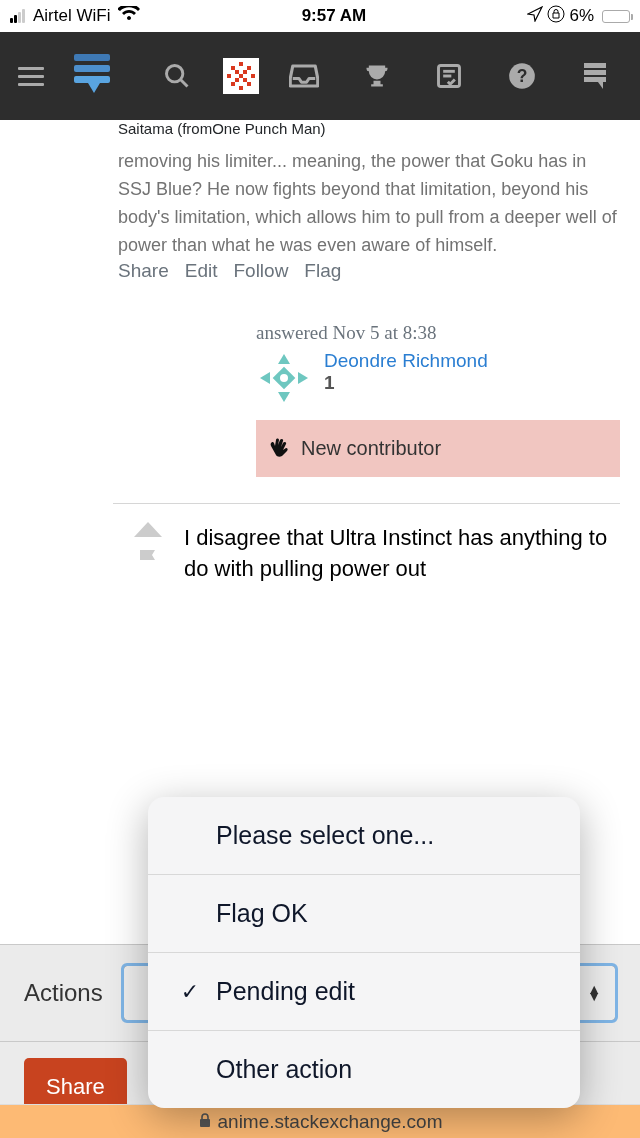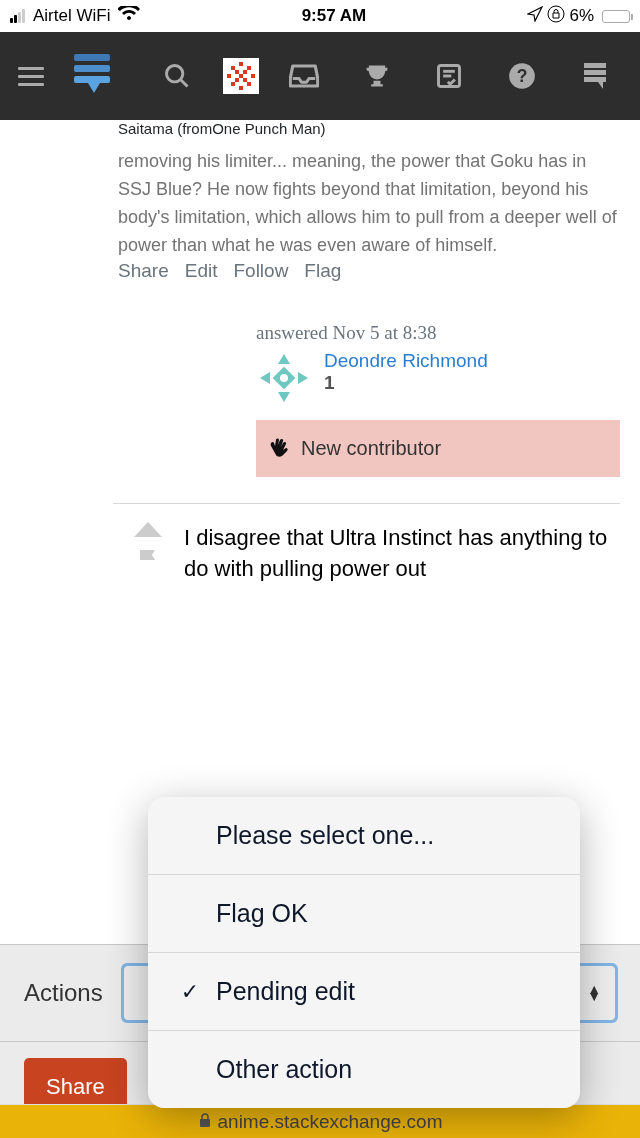--- a/index.html
+++ b/index.html
@@ -46,21 +46,21 @@
 .actions-label { font-size:24px; color:#333; }
 .select-box { margin-left:20px; flex:1; height:56px; border:1px solid #888; border-radius:4px; background:#eee; position:relative; outline:3px solid #7fb5e6; outline-offset:-1px; }
 .select-arrow { position:absolute; right:14px; top:50%; transform:translateY(-50%); font-size:14px; color:#333; display:flex; flex-direction:column; line-height:7px; }
 .submit-row { padding:16px 24px 22px; }
 .submit-btn { background:#c8431f; color:#fff; border:none; padding:16px 22px; font-size:22px; border-radius:5px; cursor:pointer; }
 .dropdown { position:absolute; left:148px; right:60px; bottom:30px; background:#f5f5f6; border-radius:16px; box-shadow:0 10px 40px rgba(0,0,0,0.3); overflow:hidden; }
 .dropdown-item { padding:24px 30px; font-size:25px; color:#0f172a; border-bottom:1px solid #d8d8d8; display:flex; align-items:center; gap:14px; }
 .dropdown-item:last-child{border-bottom:none;}
 .dropdown-item .check { width:24px; display:inline-block; font-size:22px; text-align:center; }
 .dropdown-item.no-check .check { visibility:hidden; }
-.url-bar { position:absolute; bottom:0; left:0; right:0; height:34px; background:#eab308; display:flex; align-items:center; justify-content:center; font-size:19px; color:#444; gap:6px; border-top:1px solid #ddd; }
+.url-bar { position:absolute; bottom:0; left:0; right:0; height:34px; background:#fdba74; display:flex; align-items:center; justify-content:center; font-size:19px; color:#444; gap:6px; border-top:1px solid #ddd; }
 </style>
 </head>
 <body>
 
 <div class="status-bar">
   <div class="status-left">
     <span class="signal">
         <span class="on"></span>
         <span class="on"></span>
         <span></span>

